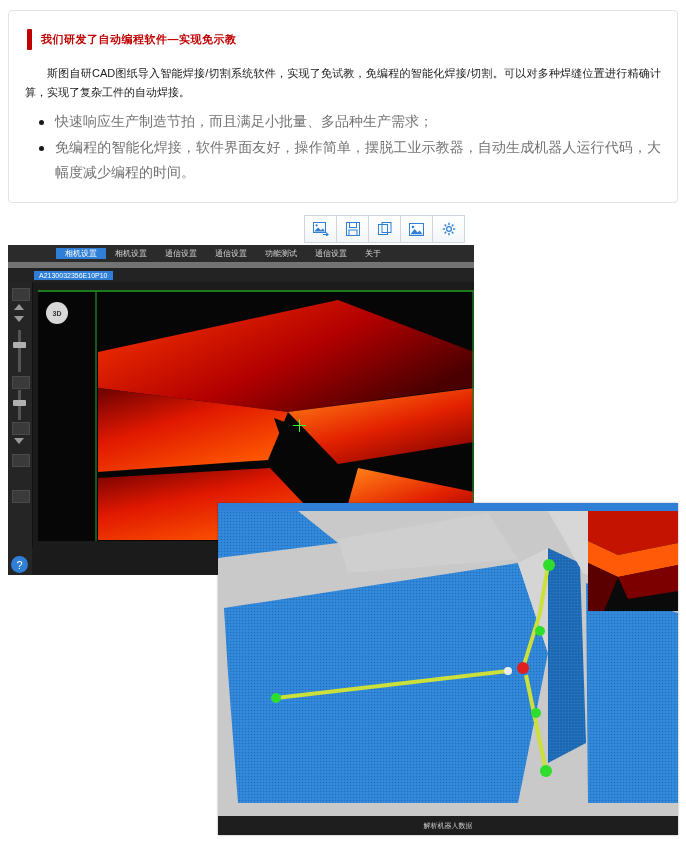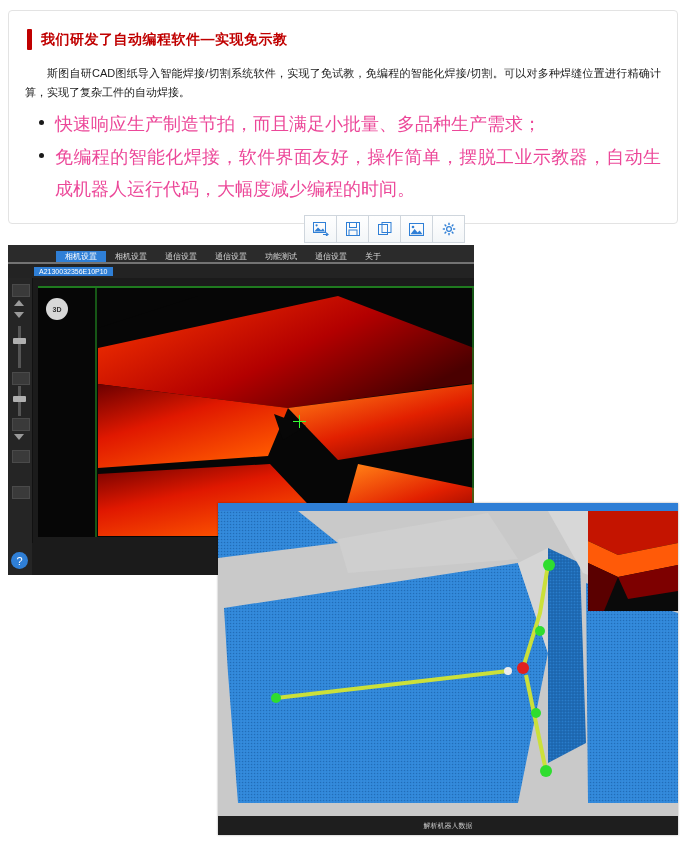--- a/index.html
+++ b/index.html
@@ -34,42 +34,42 @@
     margin: 0 0 14px 2px;
   }
   .title-bar {
     width: 5px;
     height: 21px;
     background: #c00000;
     border-radius: 1px;
     flex: 0 0 auto;
   }
   .title-text {
-    font-size: 14px;
+    font-size: 11px;
     font-weight: bold;
     color: #c00000;
     letter-spacing: 0.5px;
     line-height: 1.2;
   }
   .para {
     font-size: 11px;
     color: #1a1a1a;
     line-height: 1.75;
     text-indent: 2em;
     margin: 0 0 6px 0;
     text-align: justify;
   }
   .bullets {
     margin: 4px 0 0 0;
     padding-left: 30px;
     list-style: none;
   }
   .bullets li {
-    font-size: 18px;
-    color: #ec4899;
+    font-size: 14px;
+    color: #737373;
     line-height: 1.75;
     position: relative;
     margin-bottom: 2px;
     text-align: justify;
   }
   .bullets li::before {
     content: "";
     position: absolute;
     left: -16px;
     top: 11px;
@@ -108,22 +108,22 @@
     top: 245px;
     width: 466px;
     height: 330px;
     background: #1b1b1b;
     overflow: hidden;
   }
   .app-tabbar {
     height: 17px;
     background: #2b2b2b;
     display: flex;
-    align-items: flex-end;
-    border-bottom: 2px solid #737373;
+    align-items: center;
+    border-bottom: 6px solid #737373;
   }
   .app-tab {
     font-size: 8px;
     color: #d8d8d8;
     padding: 0 9px;
     display: flex;
     align-items: center;
     white-space: nowrap;
     background: #2b2b2b;
   }

